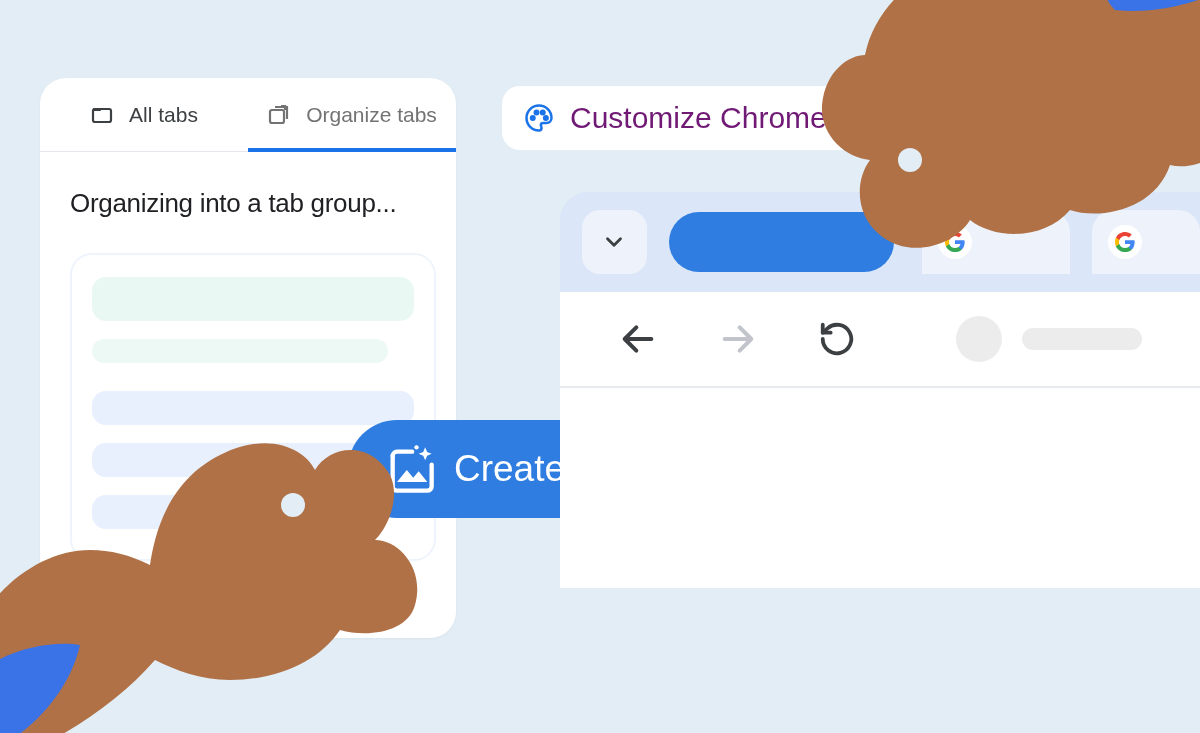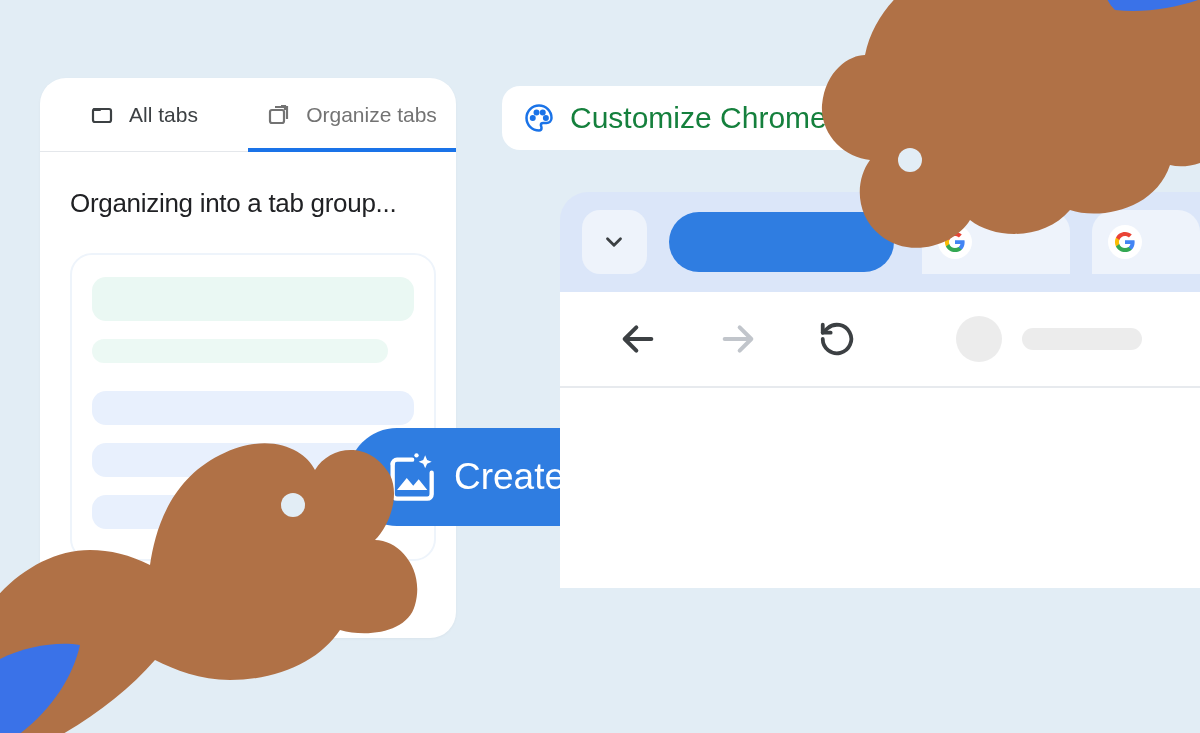--- a/index.html
+++ b/index.html
@@ -78,37 +78,36 @@
     border-radius: 50px;
     display: flex;
     align-items: center;
     gap: 18px;
     padding-left: 36px;
     color: #fff;
     font-size: 37px;
     font-weight: 400;
     cursor: pointer;
     border: none;
-    margin-top: 8px;
   }
 
   
   .customize-pill {
     position: absolute;
     left: 502px; top: 86px;
     width: 480px; height: 64px;
     background: #ffffff;
     border-radius: 18px;
     display: flex;
     align-items: center;
     gap: 16px;
     padding-left: 22px;
     font-size: 30px;
     font-weight: 500;
-    color: #15803d;
+    color: #701a75;
     cursor: pointer;
   }
   .palette-icon { color: #1a73e8; }
 
   
   .browser {
     position: absolute;
     left: 560px; top: 192px; right: 0;
     height: 310px;
   }

